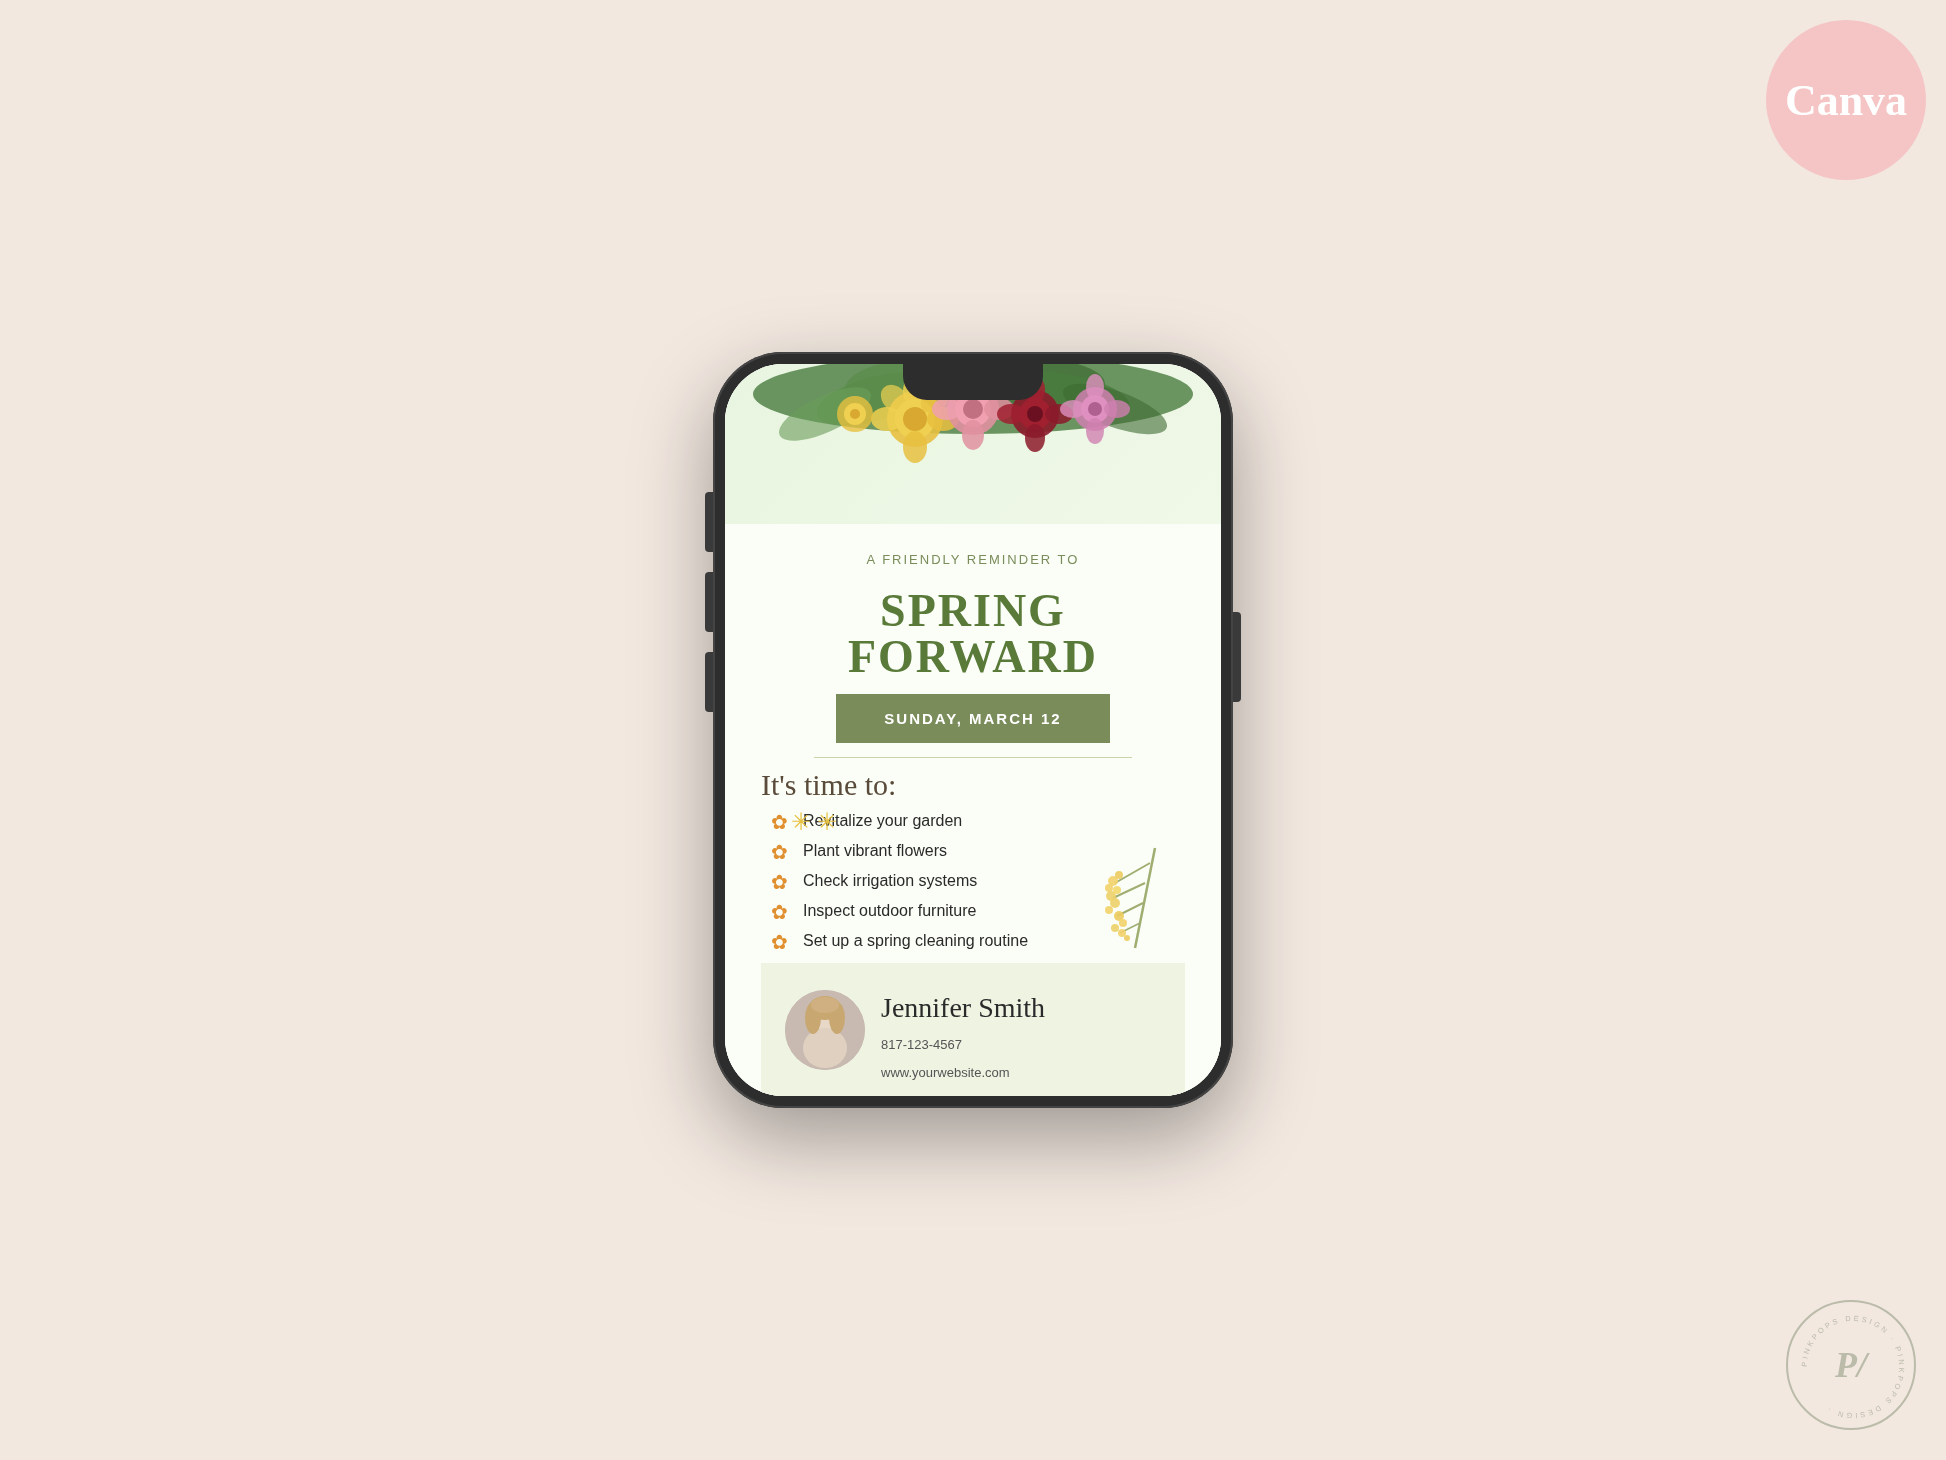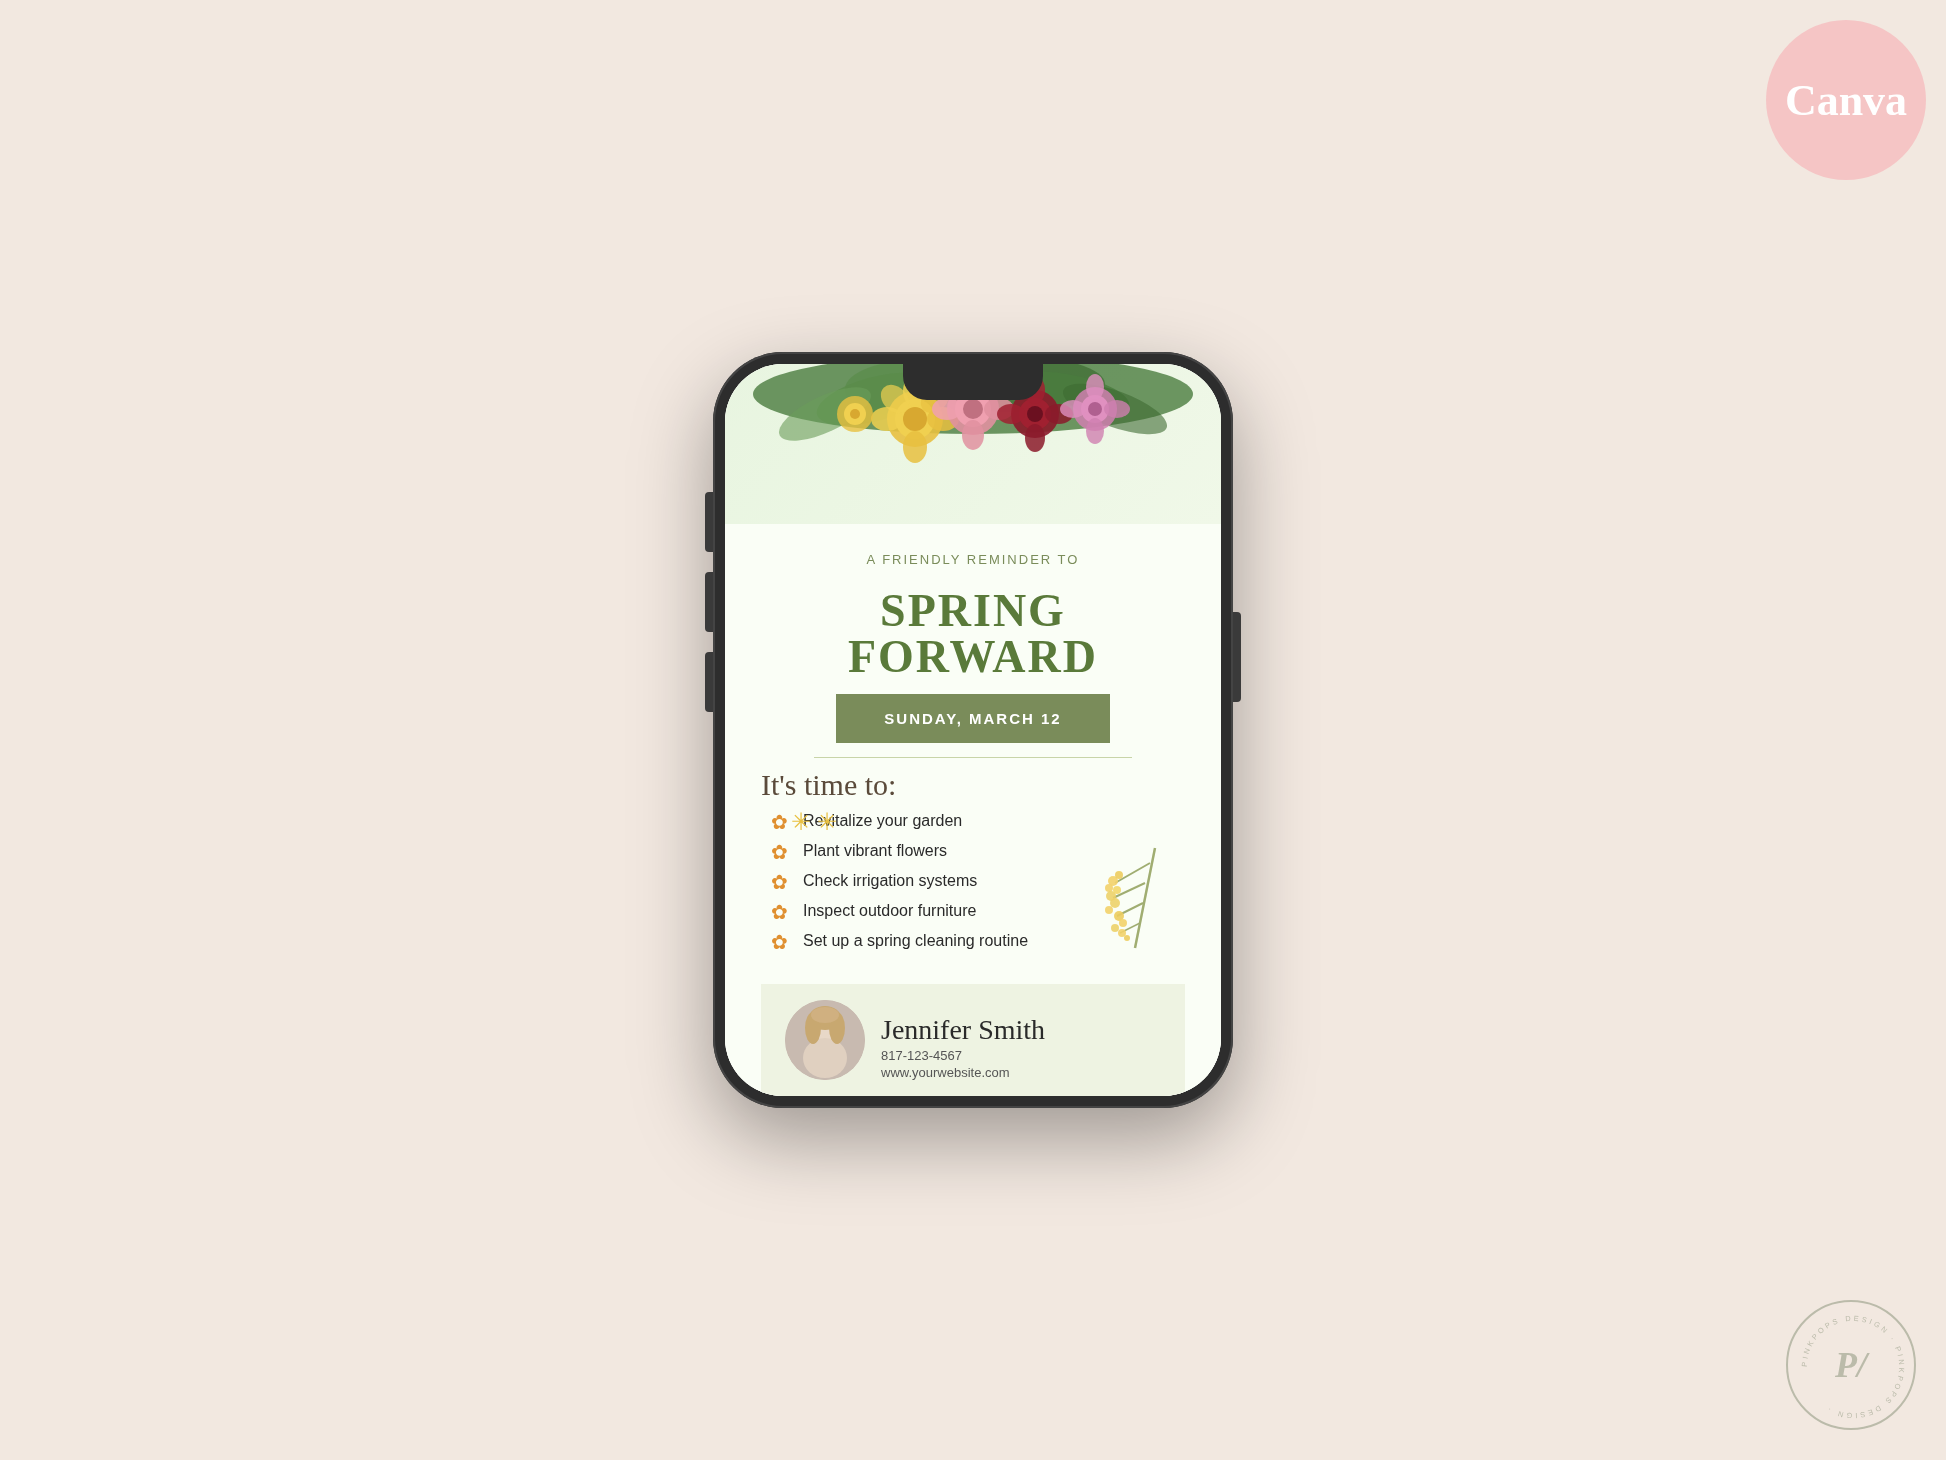--- a/index.html
+++ b/index.html
@@ -255,21 +255,21 @@
       flex-shrink: 0;
       overflow: hidden;
       display: flex;
       align-items: center;
       justify-content: center;
     }
 
     .contact-info {
       display: flex;
       flex-direction: column;
-      gap: 2px;
+      gap: 13px;
       margin-top: 13px;
     }
 
     .contact-name {
       font-family: 'Brush Script MT', cursive, Georgia, serif;
       font-size: 28px;
       color: #2a2a2a;
       font-weight: normal;
     }
 

